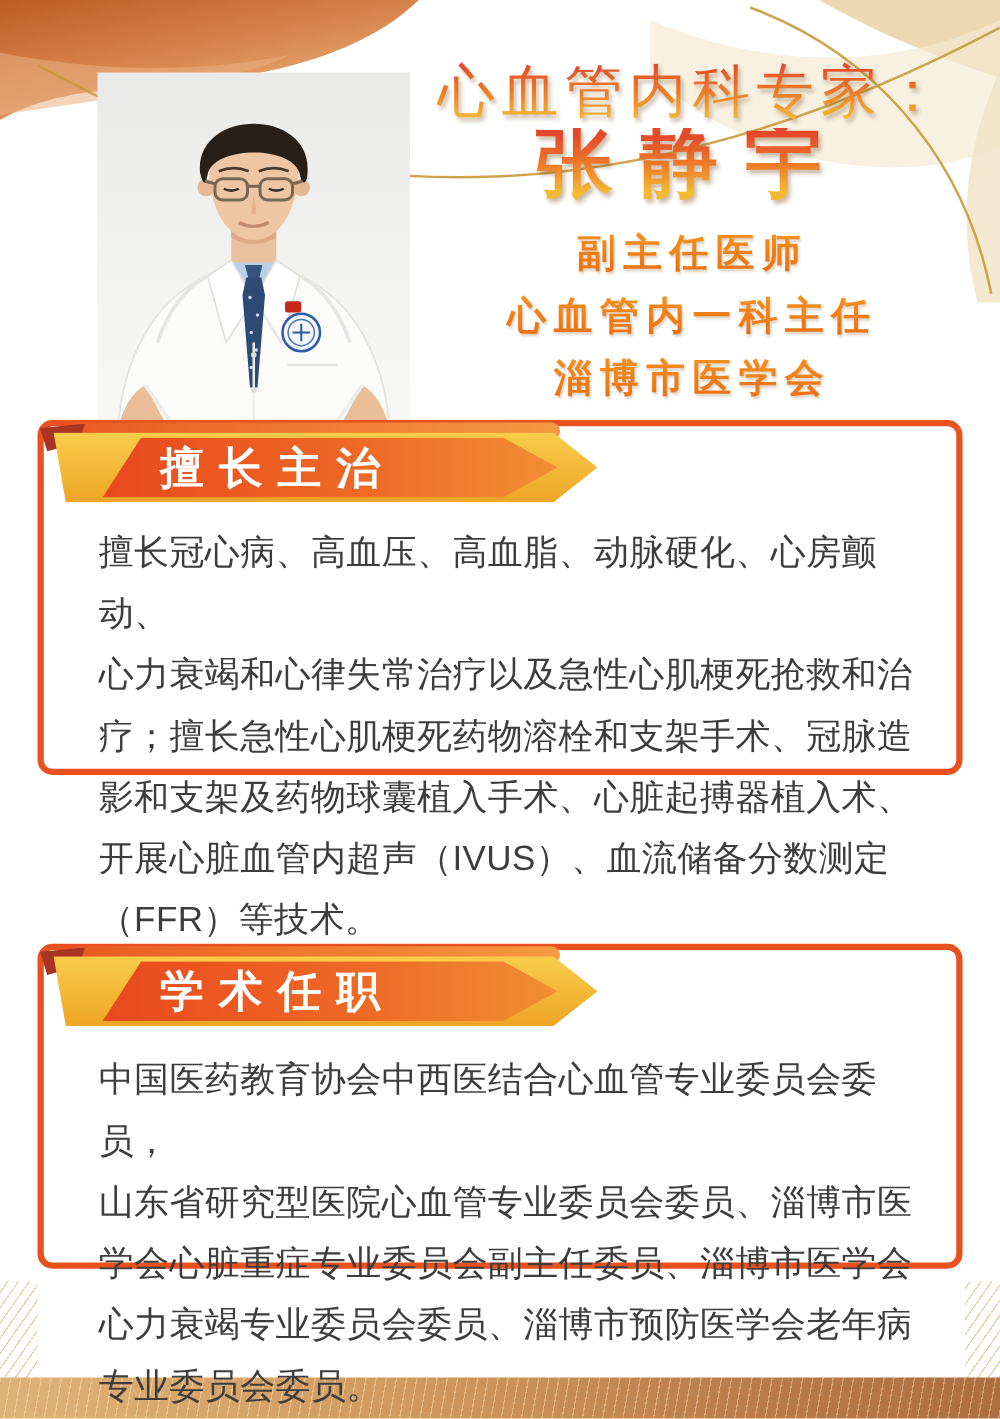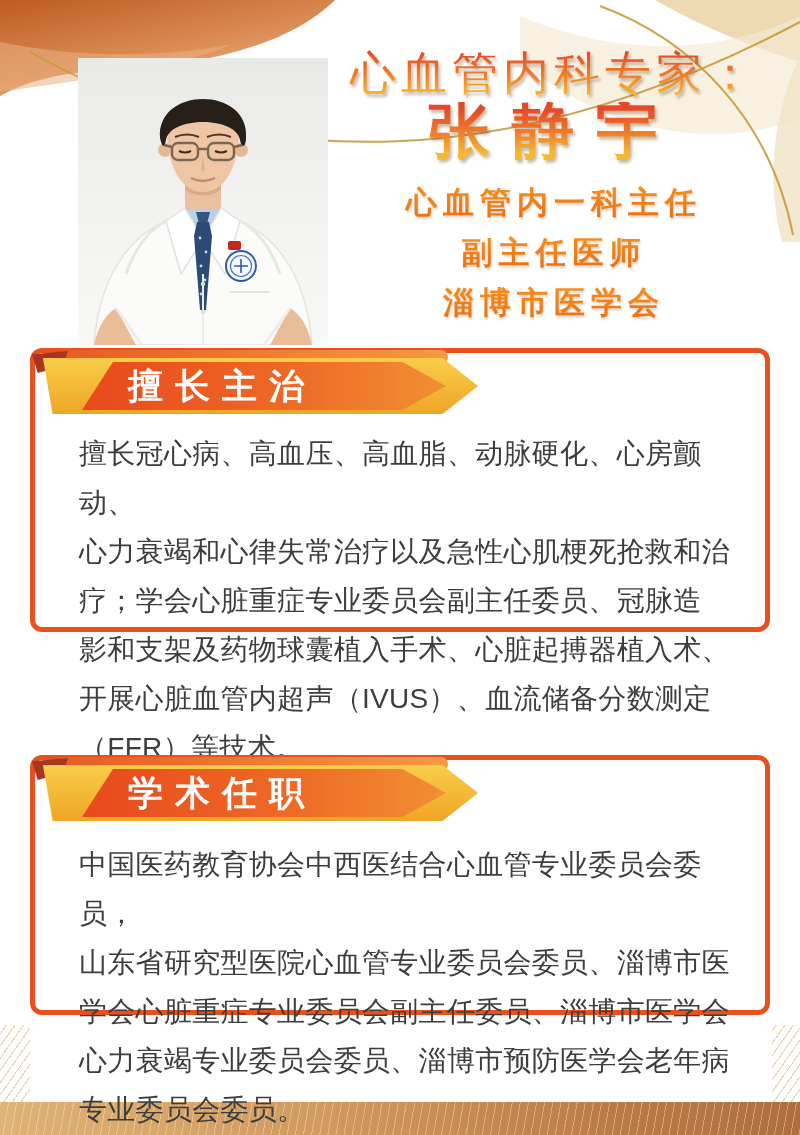--- a/index.html
+++ b/index.html
@@ -29,21 +29,21 @@
     font-size:31px;font-weight:bold;letter-spacing:6px;line-height:50px;
     background:linear-gradient(180deg,#f5941f 8%,#ec6d12 85%);
     -webkit-background-clip:text;background-clip:text;color:transparent;
     filter:drop-shadow(1px 2px 1px rgba(120,70,20,0.25));
   }
   
   .card{
     position:absolute;left:30px;width:740px;background:#ffffff;
     border:5px solid #e8501e;border-radius:12px;box-sizing:border-box;z-index:2;
   }
-  .card-1{top:348px;height:284px;}
+  .card-1{top:336px;height:284px;}
   .card-2{top:755px;height:260px;}
   .card-body{
     margin:0;padding:0 18px 0 44px;font-size:28px;line-height:49px;color:#3d3d3d;
     letter-spacing:0.3px;white-space:pre-line;text-align:left;
   }
   .card-1 .card-body{padding-top:76px;}
   .card-2 .card-body{padding-top:80px;font-family:Liberation Serif, serif;}
   
   .badge{position:absolute;top:-6px;left:-5px;width:455px;height:72px;}
   .badge-bar{
@@ -161,38 +161,38 @@
         <circle cx="163" cy="208" r="10.5" fill="none" stroke="#4a76bb" stroke-width="1.2"></circle>
         <path d="M163,201 v14 M156,208 h14" stroke="#2e5aa8" stroke-width="1.6"></path>
       </g>
     </svg>
   </div>
 
   <div class="title-block">
     <h1 class="main-title grad-text">心血管内科专家：</h1>
     <div class="doctor-name grad-text">张静宇</div>
     <div class="credentials">
+      <div class="credential">副主任医师</div>
       <div class="credential">心血管内一科主任</div>
-      <div class="credential">副主任医师</div>
       <div class="credential">淄博市医学会</div>
     </div>
   </div>
 
   <section class="card card-1">
     <div class="badge">
       <div class="badge-bar"></div>
       <div class="badge-red"></div>
       <div class="badge-yellow"></div>
       <div class="badge-banner">
         <span>擅长主治</span>
       </div>
     </div>
     <p class="card-body">擅长冠心病、高血压、高血脂、动脉硬化、心房颤动、
 心力衰竭和心律失常治疗以及急性心肌梗死抢救和治
-疗；学会心脏重症专业委员会副主任委员、冠脉造
+疗；擅长急性心肌梗死药物溶栓和支架手术、冠脉造
 影和支架及药物球囊植入手术、心脏起搏器植入术、
 开展心脏血管内超声（IVUS）、血流储备分数测定
 （FFR）等技术。</p>
   </section>
 
   <section class="card card-2">
     <div class="badge">
       <div class="badge-bar"></div>
       <div class="badge-red"></div>
       <div class="badge-yellow"></div>

